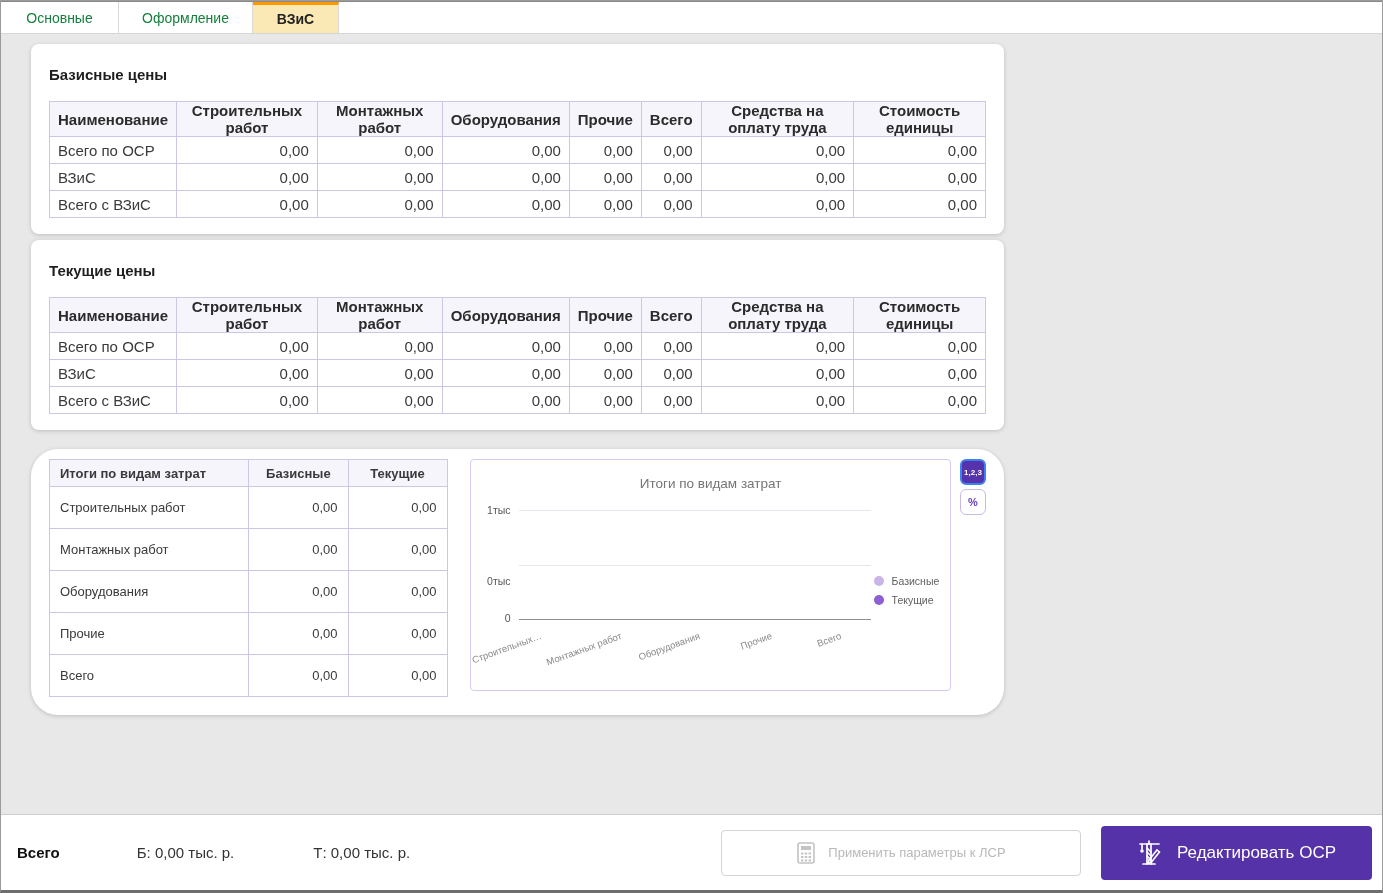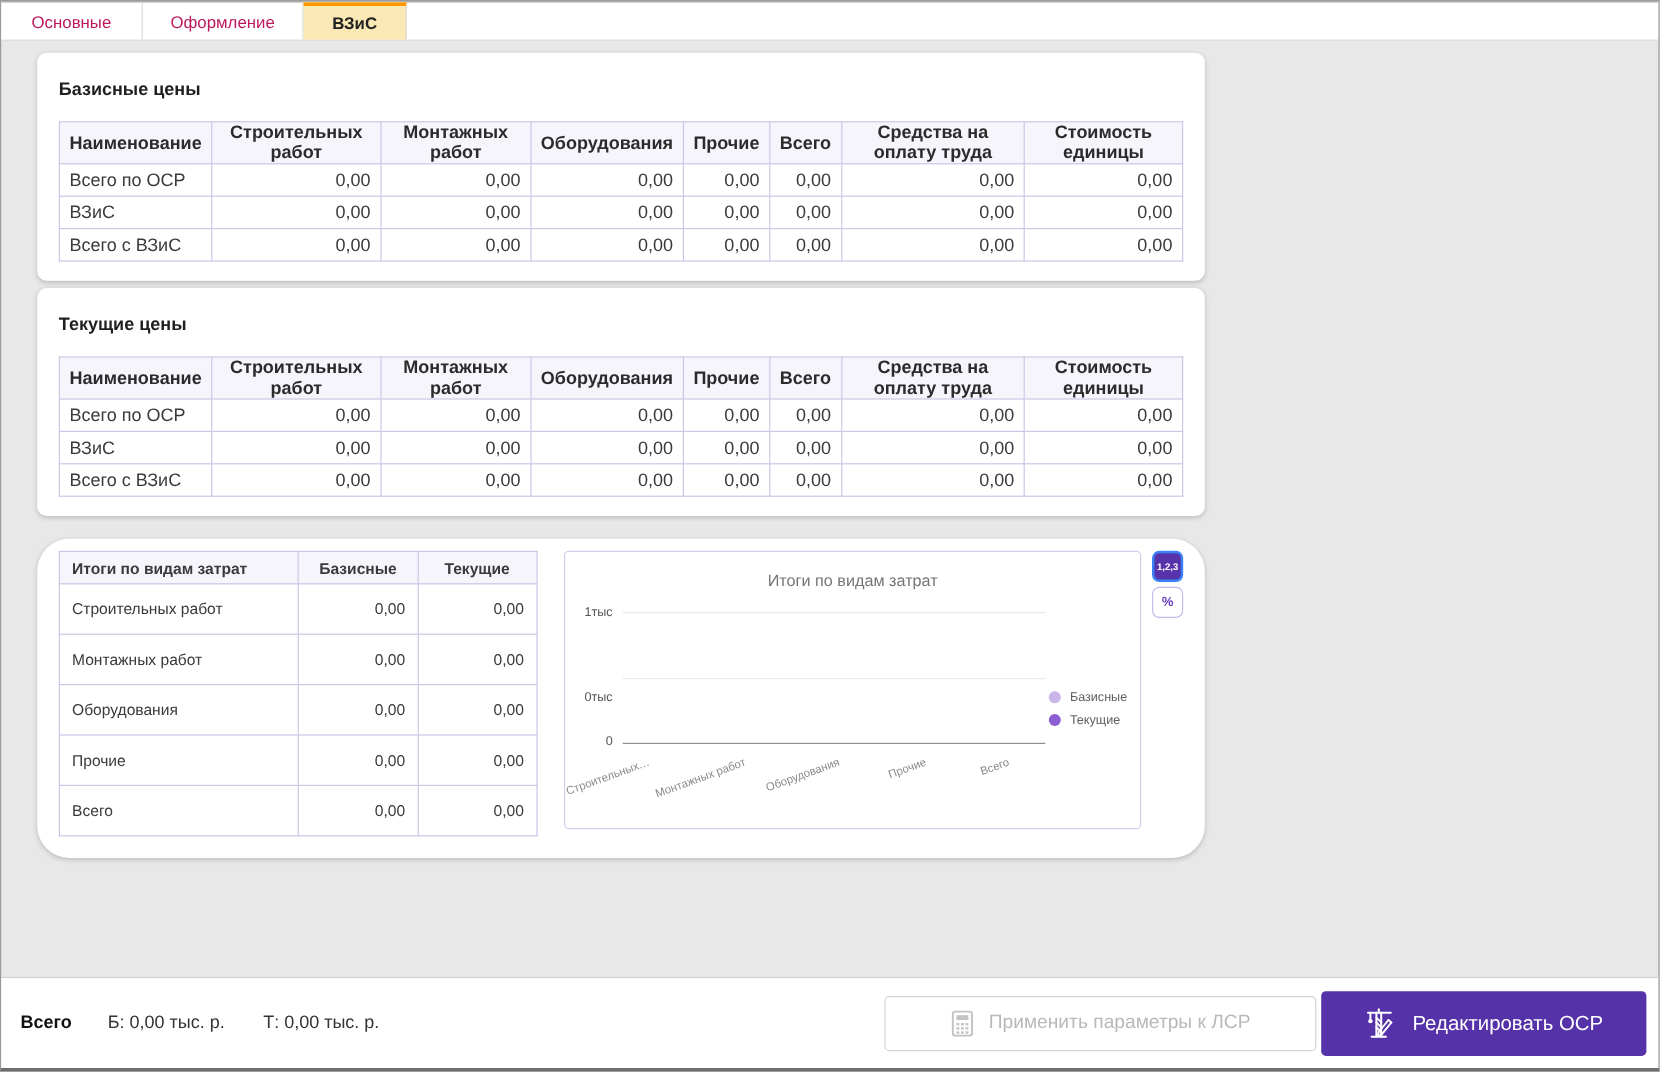--- a/index.html
+++ b/index.html
@@ -14,21 +14,21 @@
     position:relative;
   }
   
   .tabbar {
     height:33px; background:#ffffff; border-bottom:1px solid #d6d6d6;
     display:flex; align-items:stretch;
     border-top:1px solid #8a8a8a;
   }
   .tab {
     display:flex; align-items:center; justify-content:center;
-    font-size:14px; color:#be185d; cursor:pointer;
+    font-size:14px; color:#15803d; cursor:pointer;
     border-right:1px solid #d9d9d9; padding:0 10px;
   }
   .tab.active {
     background:#fae9b5; color:#222; font-weight:bold;
     border-top:3px solid #ff9800;
   }
   
   .content { position:absolute; top:34px; left:0; right:0; bottom:76px;margin-left:18px; }
   .panel {
     position:absolute; left:12px; width:973px; background:#ffffff;
@@ -82,27 +82,27 @@
   }
   .toggle-btn.sel { background:#5633ab; color:#fff; font-size:8px; border:2px solid #3b82f6; }
   .toggle-btn.unsel { background:#fff; color:#6a3fc0; font-size:11px; border:1px solid #c9b8ea; }
   
   .footer {
     position:absolute; left:0; right:0; bottom:0; height:76px; background:#fff;
     border-top:1px solid #cfcfcf; display:flex; align-items:center; padding:0 10px;
   }
   .footer-totals { display:flex; align-items:center; font-size:15px; color:#333; }
   .footer-totals .lbl { font-weight:bold; margin:0 30px 0 6px; color:#111; }
-  .footer-totals .val { margin-right:32px; }
+  .footer-totals .val { margin-right:32px;margin-left:47px; }
   .spacer { flex:1; }
   .btn-apply {
     width:360px; height:46px; border:1px solid #d4d4d4; border-radius:4px;
-    background:#fff; color:#b9b9b9; font-size:16px;
+    background:#fff; color:#b9b9b9; font-size:13px;
     display:flex; align-items:center; justify-content:center; gap:12px;
-    margin-right:4px; cursor:default; font-family:inherit;
+    margin-right:20px; cursor:default; font-family:inherit;
   }
   .btn-edit {
     width:271px; height:54px; border:none; border-radius:4px;
     background:#5632a9; color:#fff; font-size:17px;
     display:flex; align-items:center; justify-content:center; gap:12px;
     cursor:pointer; font-family:inherit;
   }
 </style>
 </head>
 <body>

